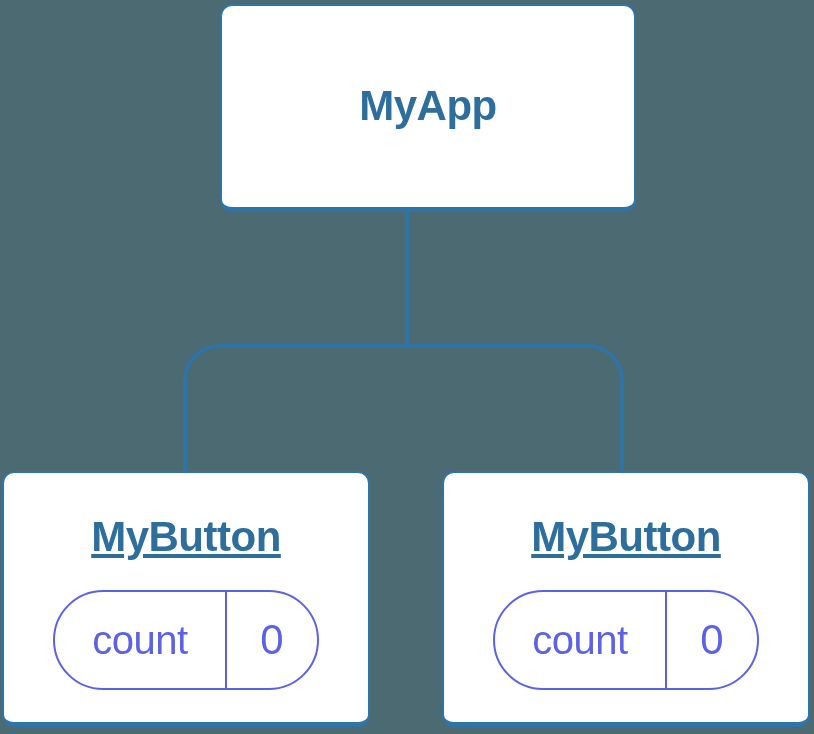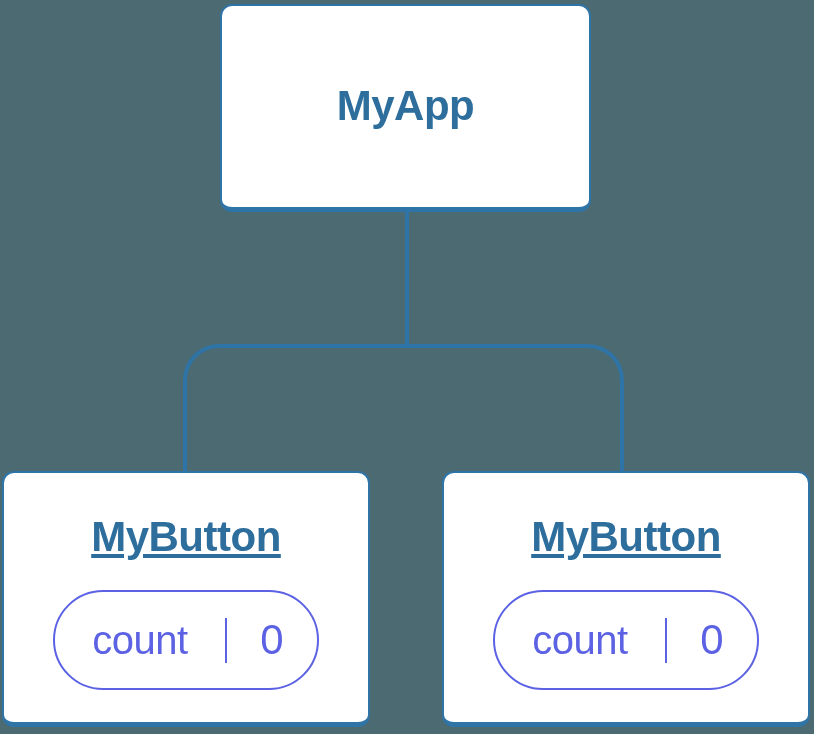--- a/index.html
+++ b/index.html
@@ -24,21 +24,21 @@
     border-bottom-width: 5px;
     border-radius: 12px;
     box-sizing: border-box;
     display: flex;
     flex-direction: column;
     align-items: center;
   }
   .node-root {
     left: 220px;
     top: 4px;
-    width: 371px;
+    width: 416px;
     height: 208px;
     justify-content: center;
   }
   .node-child-left  { left: 2px;   top: 471px; width: 368px; height: 256px; }
   .node-child-right { left: 442px; top: 471px; width: 368px; height: 256px; }
   .node-title {
     color: #2D6E9C;
     font-size: 42px;
     font-weight: 700;
     letter-spacing: -0.5px;
@@ -75,21 +75,20 @@
   .state-pill {
     margin-top: 29px;
     width: 266px;
     height: 100px;
     box-sizing: border-box;
     border: 2px solid #5C62E3;
     border-radius: 60px;
     display: flex;
     overflow: hidden;
     background: #ffffff;
-    align-items: center;
   }
   .state-key {
     width: 172px;
     box-sizing: border-box;
     border-right: 2px solid #5C62E3;
     display: flex;
     align-items: center;
     justify-content: center;
     color: #5C62E3;
     font-size: 40px;

